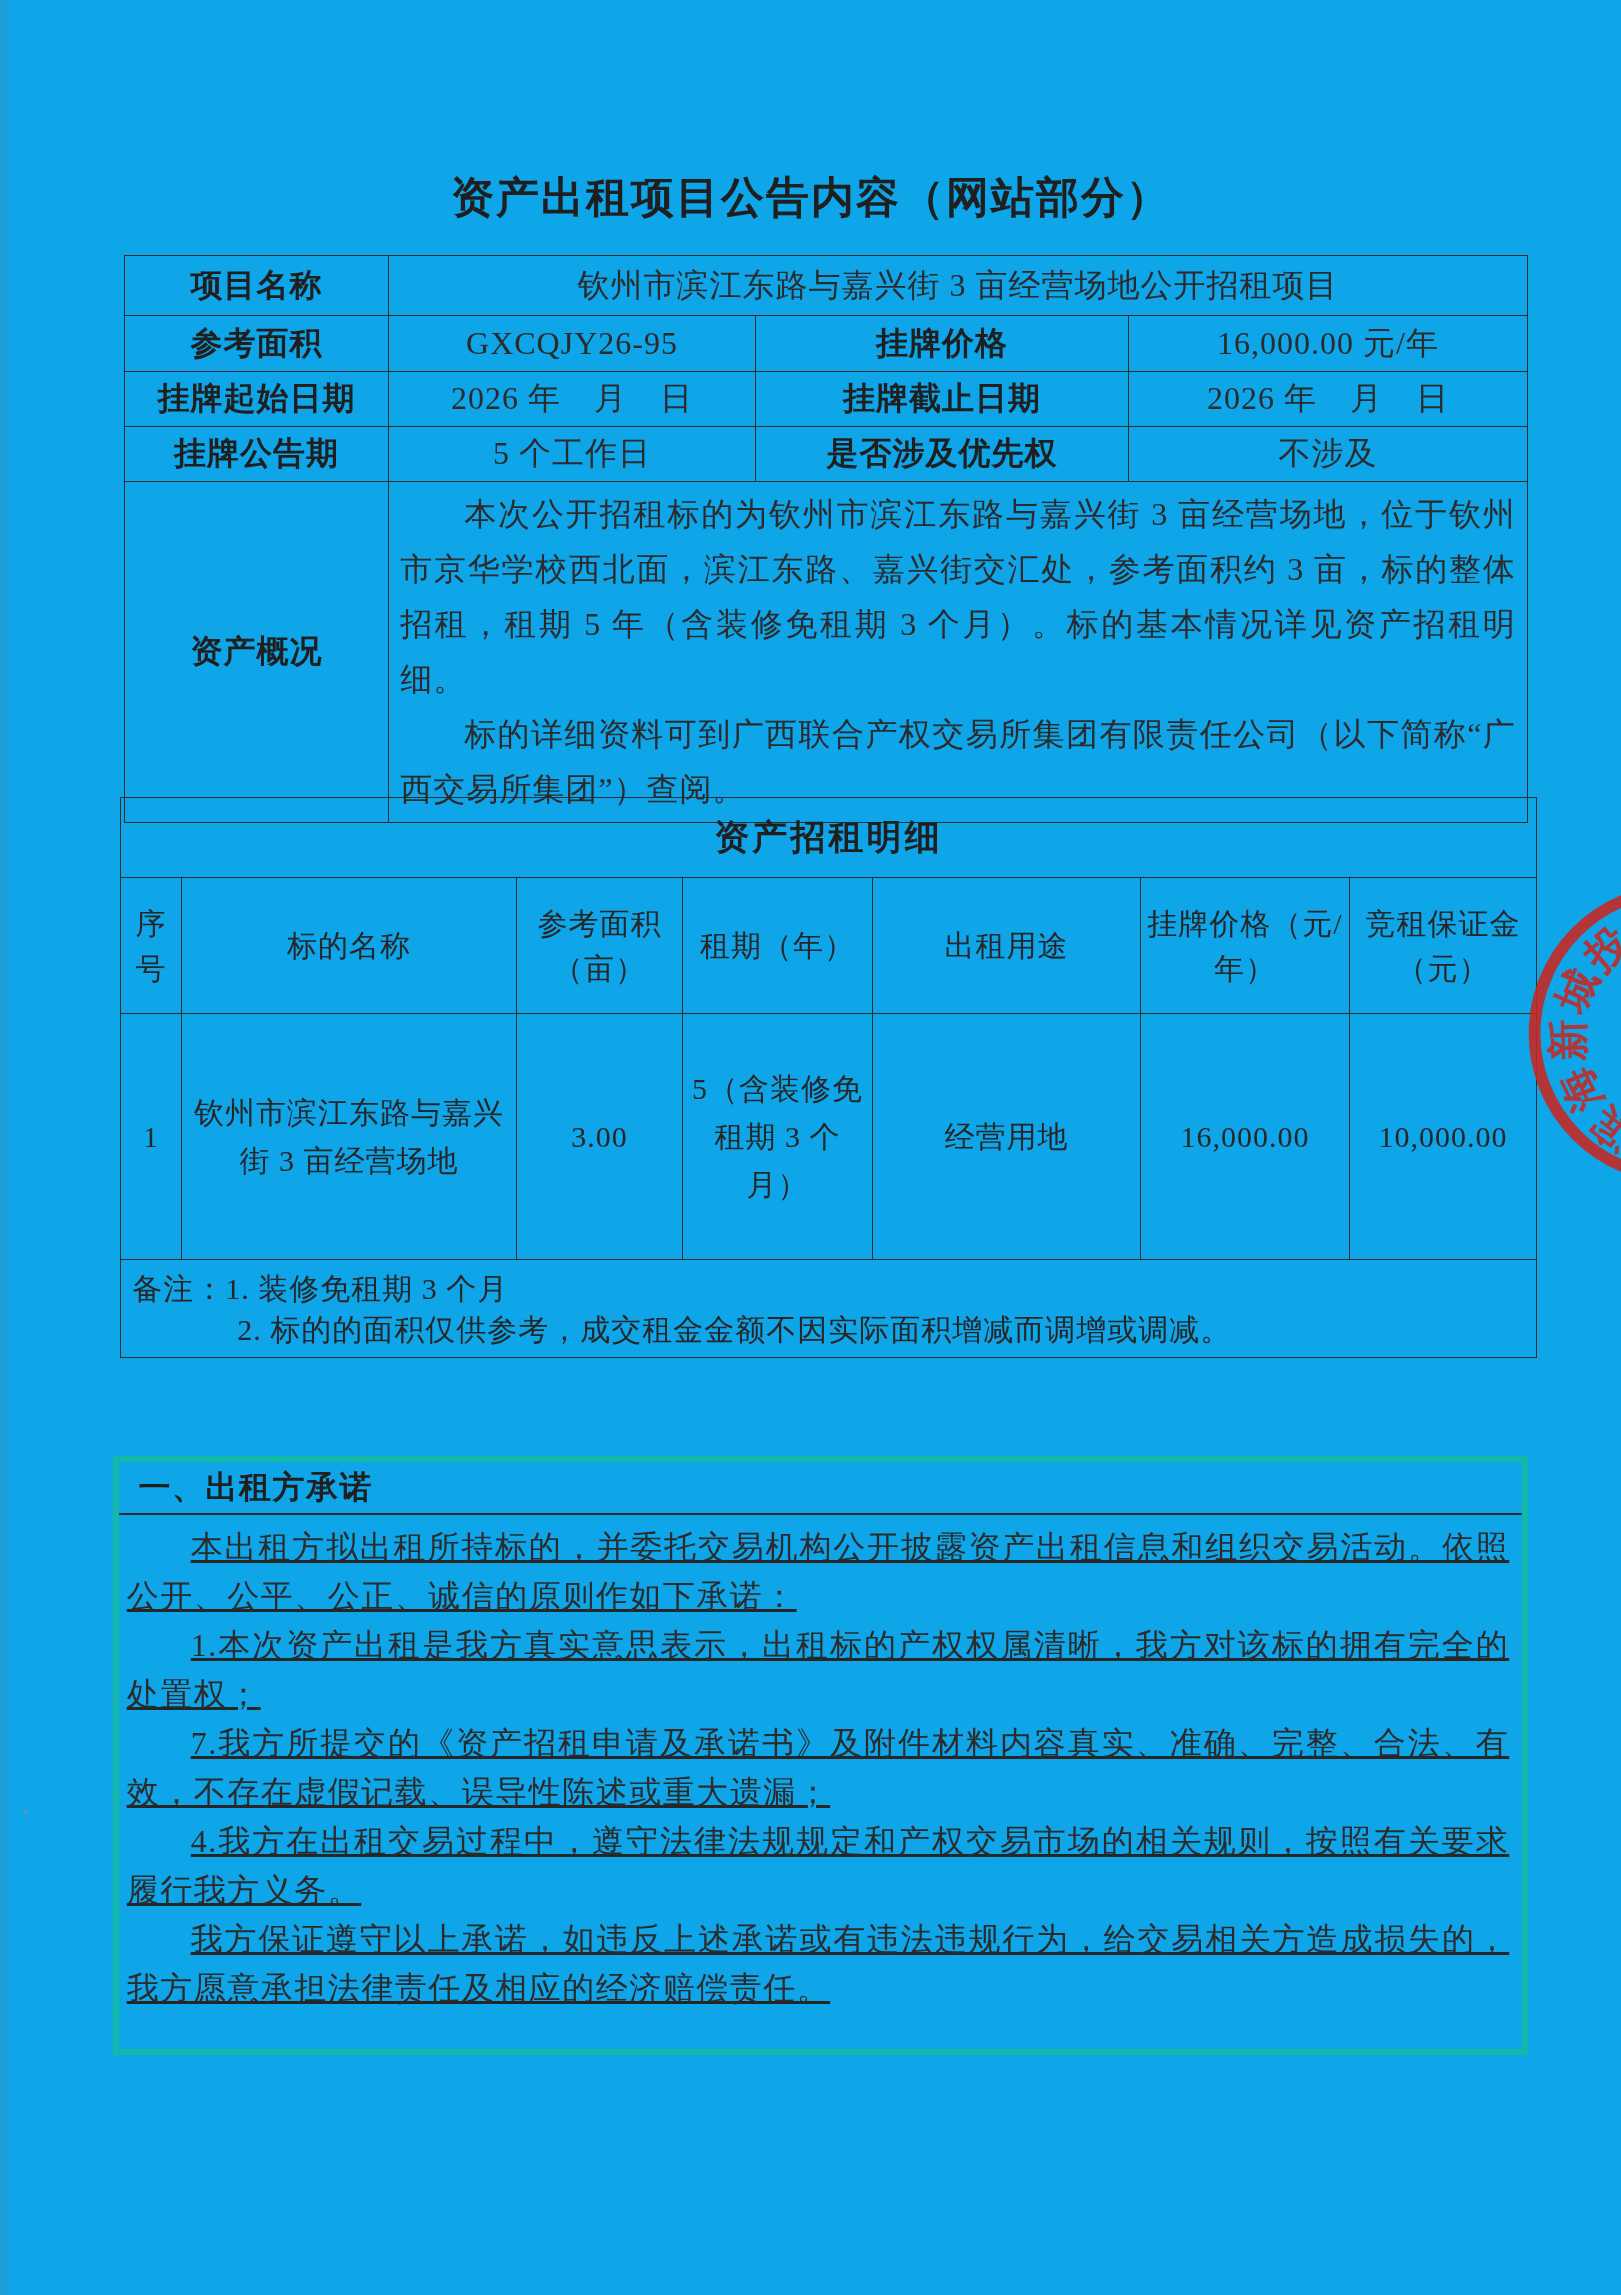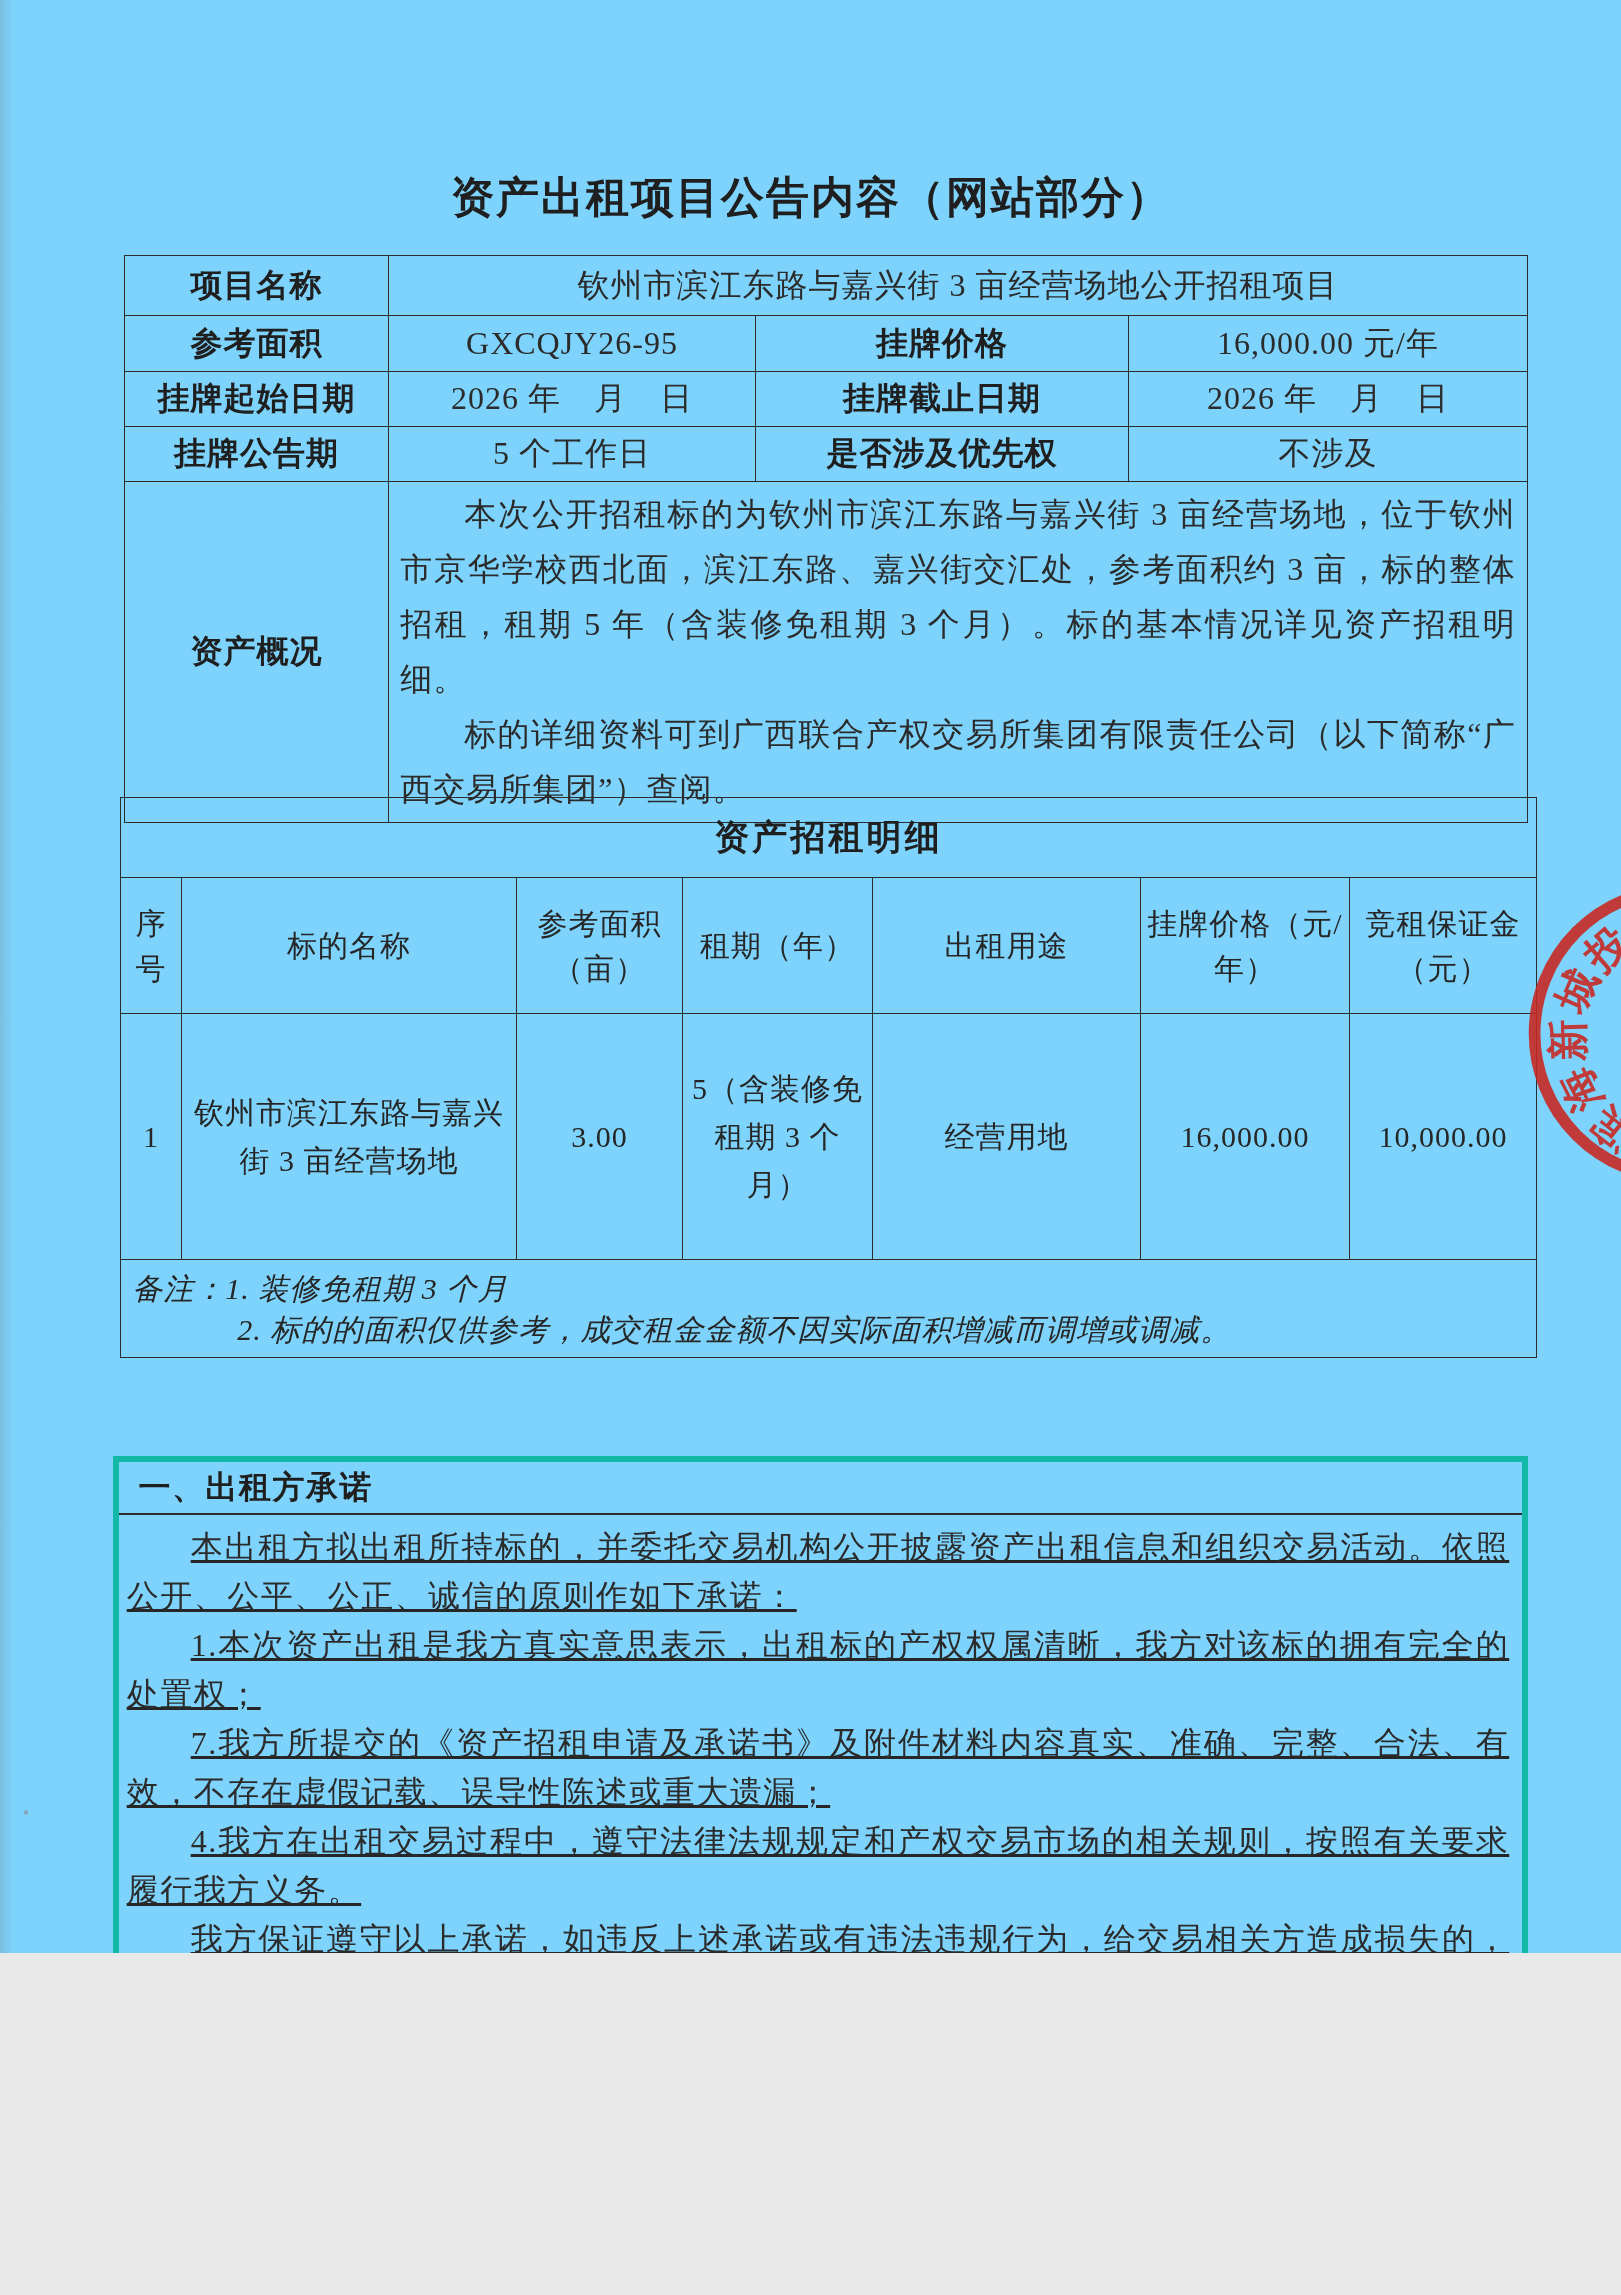--- a/index.html
+++ b/index.html
@@ -1,18 +1,18 @@
 <!DOCTYPE html>
 <html style="font-size:8.2px"><head>
 <meta charset="utf-8">
 <style>
   html,body{margin:0;padding:0;}
   body{width:1622px;height:2295px;background:#e9e9e9;}
   .page{
-    position:relative;width:1622px;height:1953px;background:#7dd3fc;
+    position:relative;width:1622px;height:2295px;background:#0ea5e9;
     font-family:"Liberation Serif","DejaVu Serif",serif;color:#262626;overflow:hidden;
   }
   .page::before{
     content:"";position:absolute;left:0;top:0;width:13.3px;height:100%;
     background:linear-gradient(to right, rgba(110,110,110,.20), rgba(110,110,110,0));
     pointer-events:none;
   }
   
   .doc-title{
     position:absolute;top:169px;left:0;width:100%;margin:0;
@@ -33,21 +33,21 @@
   .overview-cell p{
     margin:0;font-size:32px;line-height:55px;letter-spacing:1px;
     text-indent:2em;text-align:justify;color:#2b2b2b;
   }
   
   .t2{position:absolute;left:120px;top:797px;width:1415px;}
   .t2 td{border:1.5px solid #2c2c2c;font-size:30px;vertical-align:middle;text-align:center;padding:0 4.1px;}
   .t2 tr.title-row td{height:79px;font-size:35px;font-weight:bold;letter-spacing:3.1px;color:#1f1f1f;}
   .t2 tr.head-row td{height:135px;line-height:45px;letter-spacing:1px;}
   .t2 tr.data-row td{height:245px;line-height:48px;letter-spacing:1px;}
-  .t2 tr.remark-row td{height:91px;text-align:left;vertical-align:middle;padding:3.1px 11.2px;font-style:italic;}
+  .t2 tr.remark-row td{height:91px;text-align:left;vertical-align:middle;padding:3.1px 11.2px;}
   .remark-line{font-size:30px;line-height:41px;letter-spacing:1px;margin:0;}
   .remark-line.second{padding-left:105px;}
   
   .box{
     position:absolute;left:113px;top:1456px;width:1415px;height:599px;
     border:6px solid #14b8a6;box-sizing:border-box;background:transparent;
   }
   .box-head{
     height:51px;line-height:51px;border-bottom:2px solid #2c2c2c;
     font-size:32px;font-weight:bold;letter-spacing:1.5px;padding-left:19.4px;color:#1f1f1f;

